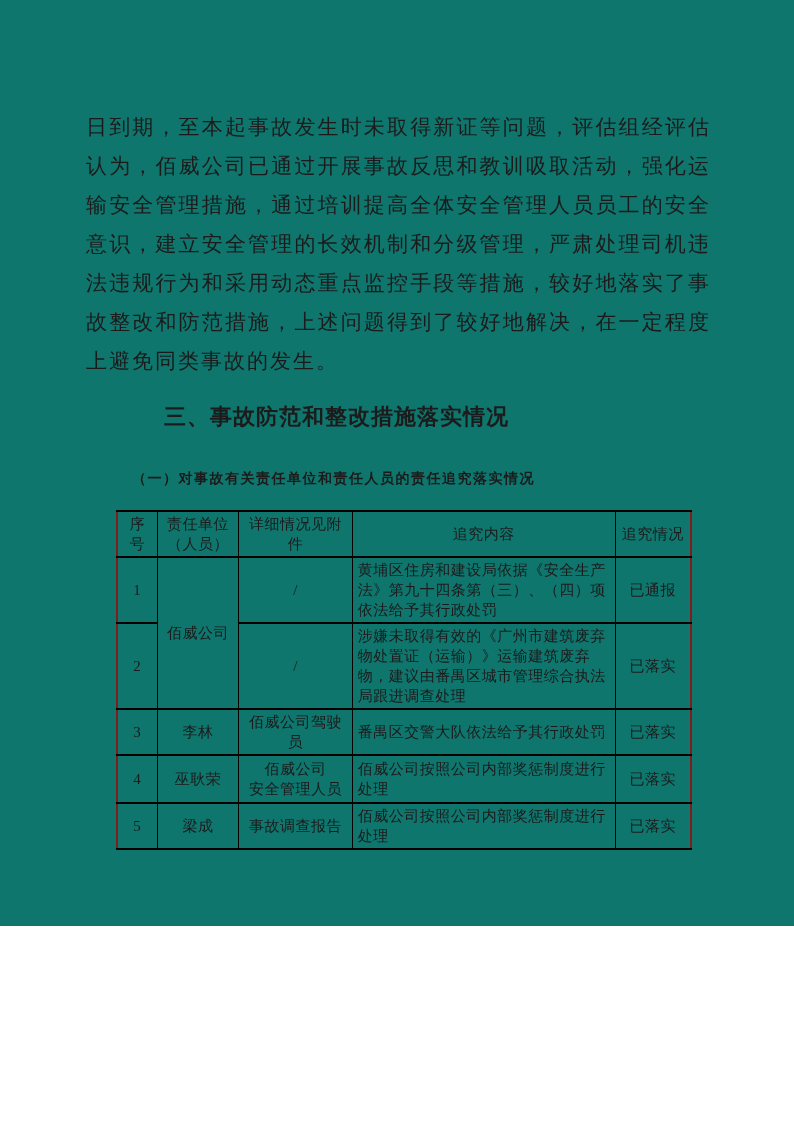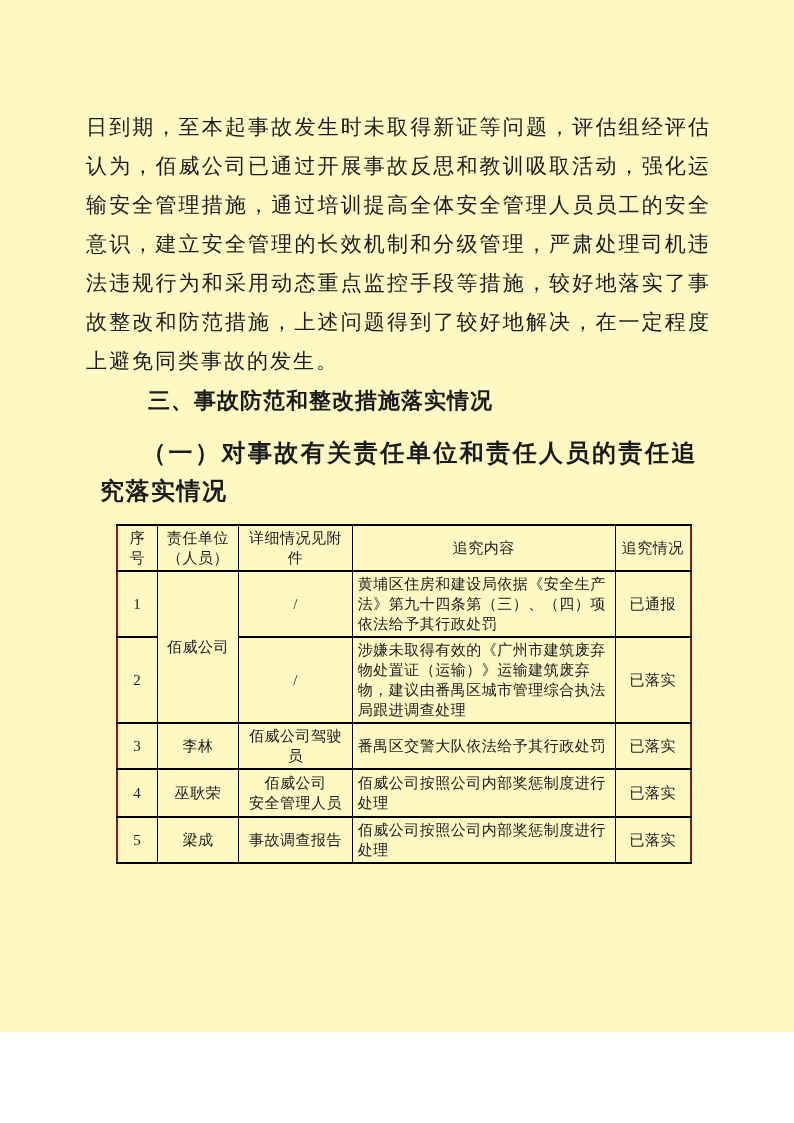--- a/index.html
+++ b/index.html
@@ -1,19 +1,19 @@
 <!DOCTYPE html>
 <html lang="zh"><head>
 <meta charset="utf-8">
 <style>
   html,body{margin:0;padding:0;background:#ffffff;}
   .page{
     position:relative;
-    width:794px;height:1032px;
-    background:#fef9c3;
+    width:794px;height:926px;
+    background:#0f766e;
     overflow:hidden;
     font-family:"Liberation Serif","DejaVu Serif",serif;
     color:#1b1b1b;
     text-decoration:underline;
   }
   .content{
     position:absolute;
     left:86px;top:108px;
     width:625px;
   }
@@ -21,33 +21,33 @@
     margin:0;
     font-size:21px;
     line-height:39px;
     letter-spacing:2px;
     text-align:justify;
     text-justify:inter-character;
     word-break:break-all;
   }
   p.body.indent{text-indent:42px;}
   h2.sec{
-    margin:0;
+    margin:16px;
     font-family:"Liberation Sans","DejaVu Sans",sans-serif;
     font-weight:700;
     font-size:22px;
     line-height:39px;
     letter-spacing:1px;
     text-indent:62px;
   }
   h3.sub{
-    margin:14px;
+    margin:4px;
     font-weight:700;
-    font-size:24px;
-    line-height:38px;
+    font-size:14px;
+    line-height:54px;
     letter-spacing:1.5px;
     text-indent:42px;
     text-align:justify;
     text-justify:inter-character;
     word-break:break-all;
   }
   h3.sub.after-table{margin-top:14px;}
   table.acc{
     border-collapse:collapse;
     table-layout:fixed;

